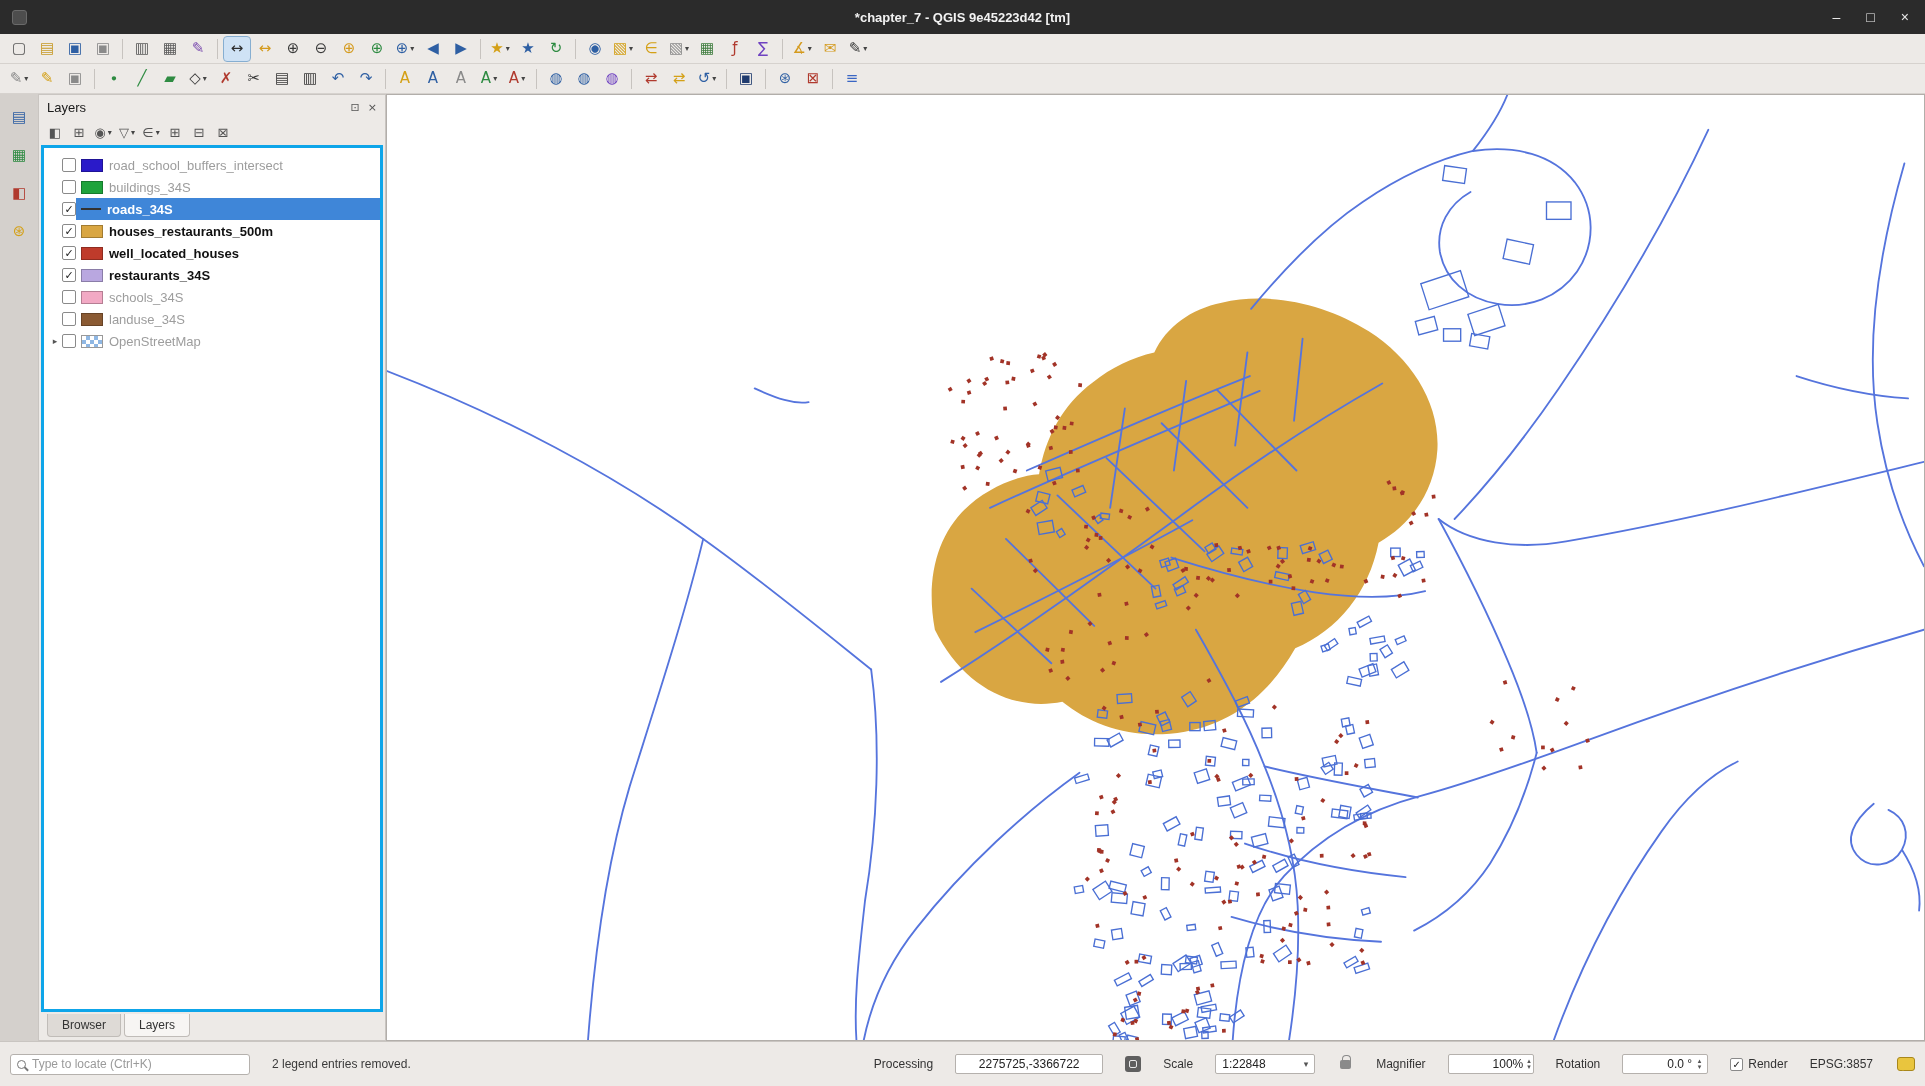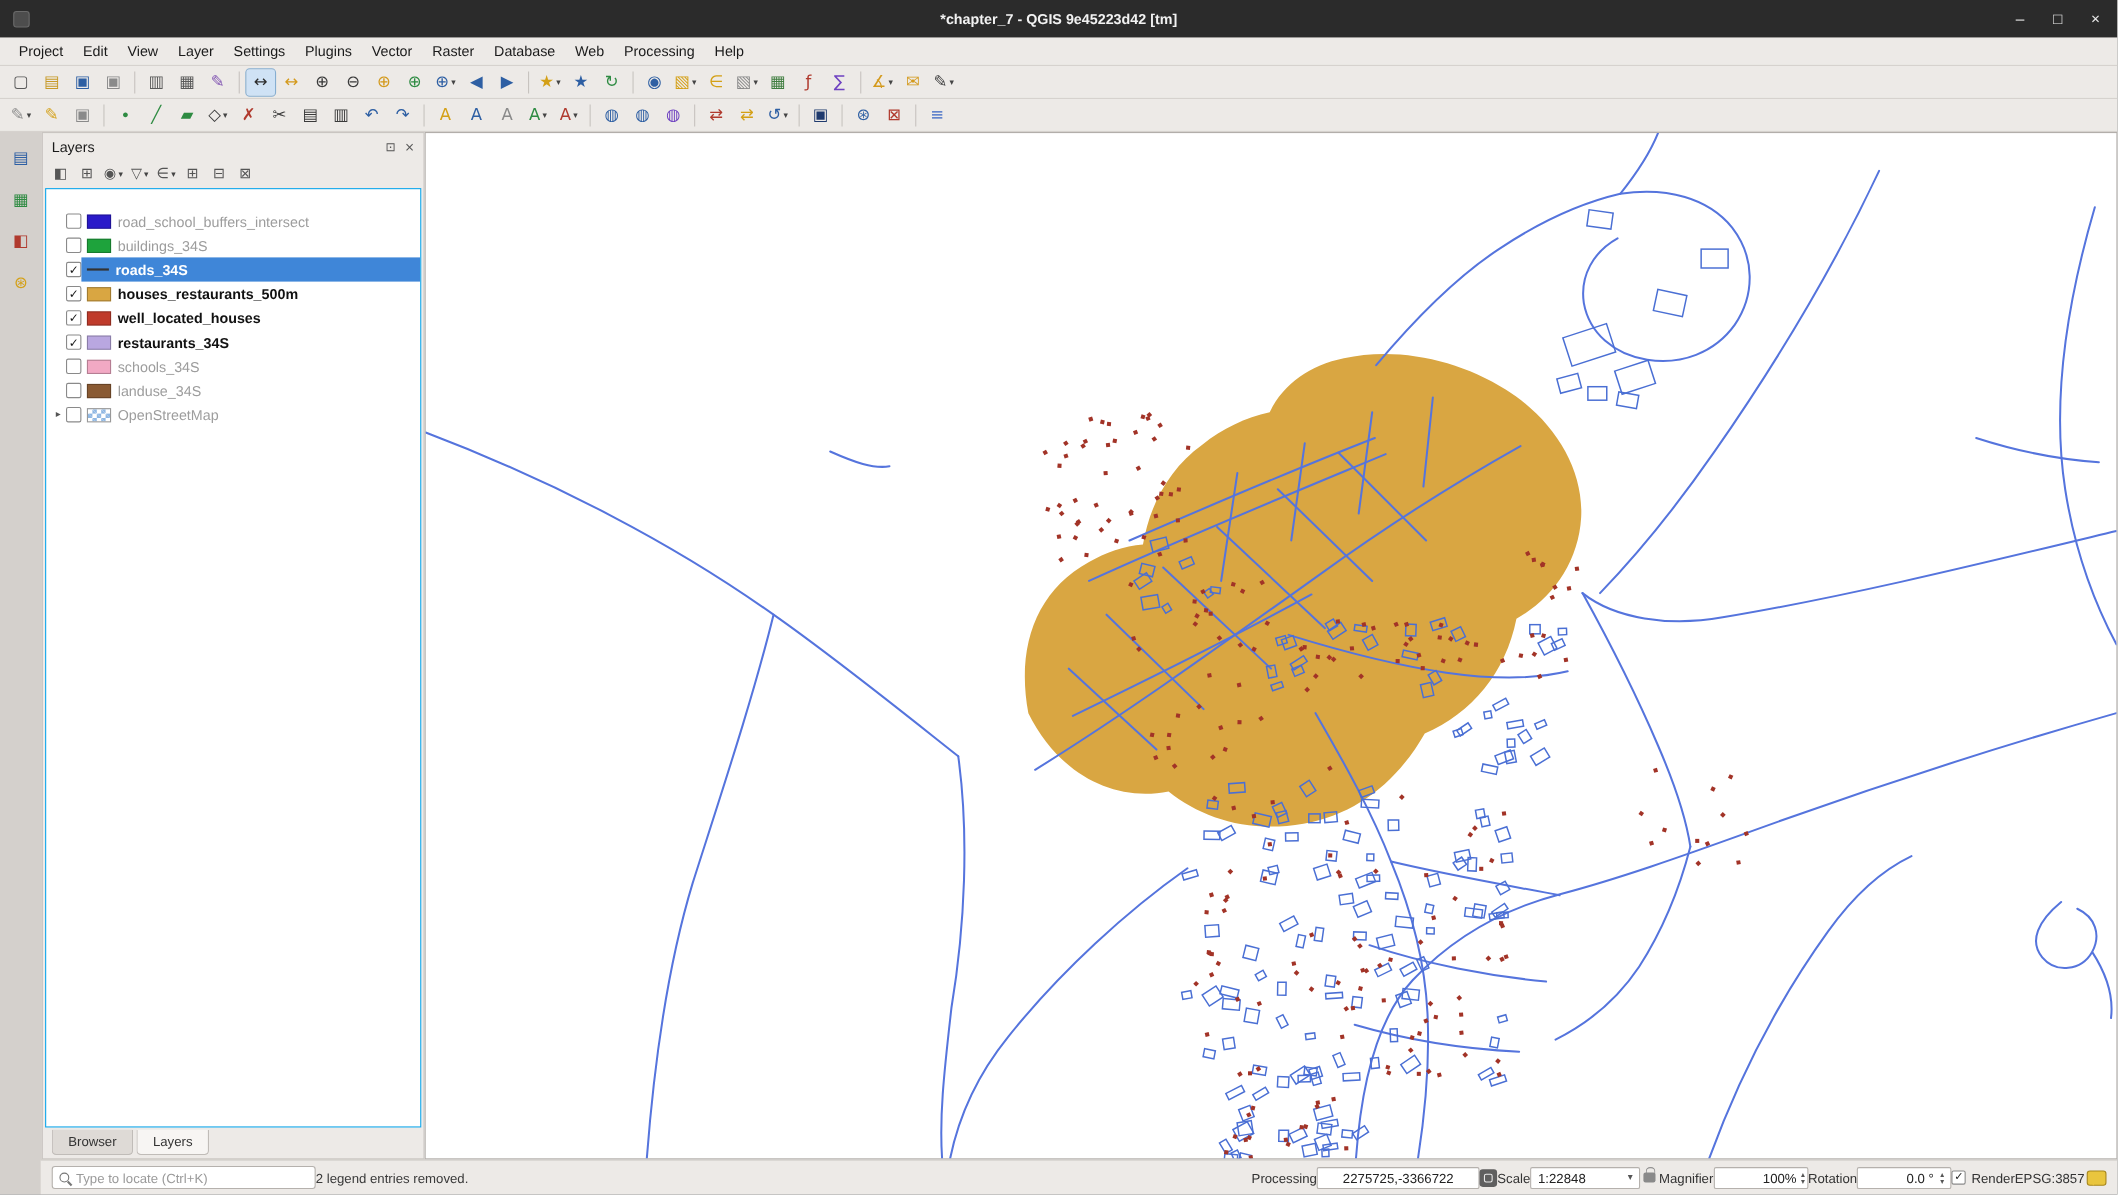--- a/index.html
+++ b/index.html
@@ -30,21 +30,21 @@
   .dock-strip{width:38px;background:#d4d0cc;display:flex;flex-direction:column;align-items:center;padding-top:12px;gap:16px;flex:0 0 auto;}
   .dock-strip .tb-btn{min-width:24px;height:22px;}
 
   .layers-panel{width:348px;background:#edeae7;display:flex;flex-direction:column;border:1px solid #c9c5c1;flex:0 0 auto;}
   .panel-header{height:24px;display:flex;align-items:center;padding:0 8px;font-size:13px;color:#1a1a1a;}
   .panel-header .spacer{flex:1;}
   .panel-btn{font-size:11px;color:#555;margin-left:8px;font-family:"DejaVu Sans",sans-serif;}
   .panel-toolbar{height:26px;display:flex;align-items:center;padding:0 4px;}
   .panel-toolbar .tb-btn{min-width:22px;height:22px;}
   .panel-toolbar .glyph{font-size:13px;}
-  .layer-tree{flex:1;background:#fff;border:1px solid #0ea5e9;margin:0 2px;overflow:hidden;padding-top:18px;}
+  .layer-tree{flex:1;background:#fff;border:3px solid #0ea5e9;margin:0 2px;overflow:hidden;padding-top:6px;}
   .layer-row{height:22px;display:flex;align-items:center;font-size:13px;padding-left:4px;}
   .expander{width:14px;text-align:center;font-size:9px;color:#555;font-family:"DejaVu Sans",sans-serif;}
   .cbx{width:14px;height:14px;border:1px solid #8a8a8a;background:#fff;display:flex;align-items:center;justify-content:center;font-size:11px;color:#1a1a1a;border-radius:2px;flex:0 0 auto;font-family:"DejaVu Sans",sans-serif;}
   .row-main{flex:1;height:100%;display:flex;align-items:center;padding-left:3px;}
   .row-main.selected{background:#3f86d8;}
   .swatch{width:22px;height:13px;margin:0 6px 0 2px;border:1px solid rgba(0,0,0,.25);flex:0 0 auto;}
   .swatch.sline{height:2px;width:20px;border:none;background:#333;}
   .swatch.osm{border:1px solid #999;background:#fff;background-image:linear-gradient(45deg,#8fb7e3 25%,transparent 25%,transparent 75%,#8fb7e3 75%),linear-gradient(45deg,#8fb7e3 25%,transparent 25%,transparent 75%,#8fb7e3 75%);background-size:8px 8px;background-position:0 0,4px 4px;}
   .layer-label{white-space:nowrap;color:#9d9d9d;}
   .layer-row:not(.disabled) .layer-label{font-weight:bold;color:#111;}
@@ -55,21 +55,21 @@
 
   .map-canvas{flex:1;background:#fff;border:1px solid #b2aeaa;position:relative;min-width:0;}
   .map-canvas svg{display:block;width:100%;height:100%;}
   :root{--buffer:#d9a642;--road:#5574dd;--bld:#4a6fd4;--dot:#a23327;}
   .buffer{fill:var(--buffer);}
   .roads path{stroke:var(--road);stroke-width:1.5;fill:none;stroke-linecap:round;}
   .bldx rect{stroke:var(--bld);fill:none;stroke-width:1.1;}
   #dot-g rect{fill:var(--dot);}
 
   
-  .statusbar{height:32px;background:#edeae7;border-top:1px solid #c9c5c1;display:flex;align-items:center;padding:0 10px;font-size:12px;color:#333;gap:0;flex:0 0 auto;margin-left:37px;}
+  .statusbar{height:45px;background:#edeae7;border-top:1px solid #c9c5c1;display:flex;align-items:center;padding:0 10px;font-size:12px;color:#333;gap:22px;flex:0 0 auto;}
   .locate-box{width:240px;height:21px;background:#fff;border:1px solid #b5b1ad;border-radius:3px;display:flex;align-items:center;padding:0 6px;gap:6px;flex:0 0 auto;}
   .lens{width:9px;height:9px;border:1.5px solid #777;border-radius:50%;position:relative;flex:0 0 auto;}
   .lens::after{content:"";position:absolute;width:5px;height:1.5px;background:#777;transform:rotate(45deg);right:-4px;bottom:-2px;}
   .locate-box input{border:none;outline:none;flex:1;font-size:12px;font-family:"Liberation Sans",sans-serif;color:#333;background:transparent;}
   .locate-box input::placeholder{color:#9a9a9a;}
   .sb-msg{color:#3a3a3a;}
   .flex-sp{flex:1;}
   .sb-label{color:#333;}
   .sb-field{background:#fff;border:1px solid #b5b1ad;height:20px;display:flex;align-items:center;padding:0 6px;border-radius:2px;color:#222;}
   .coord{width:148px;justify-content:center;}
@@ -94,34 +94,20 @@
   <div class="titlebar">
     <div class="app-icon"></div>
     <div class="title-text">*chapter_7 - QGIS 9e45223d42 [tm]</div>
     <div class="win-controls">
       <span>–</span>
       <span>□</span>
       <span>×</span>
     </div>
   </div>
 
-  <div class="menubar">
-      <div class="menu-item">Project</div>
-      <div class="menu-item">Edit</div>
-      <div class="menu-item">View</div>
-      <div class="menu-item">Layer</div>
-      <div class="menu-item">Settings</div>
-      <div class="menu-item">Plugins</div>
-      <div class="menu-item">Vector</div>
-      <div class="menu-item">Raster</div>
-      <div class="menu-item">Database</div>
-      <div class="menu-item">Web</div>
-      <div class="menu-item">Processing</div>
-      <div class="menu-item">Help</div>
-    </div>
 
   <div class="toolbar-row">
       <div class="tb-btn">
         <span class="glyph" style="color: rgb(90, 90, 90);">▢</span>
       </div>
       <div class="tb-btn">
         <span class="glyph" style="color: rgb(199, 154, 40);">▤</span>
       </div>
       <div class="tb-btn">
         <span class="glyph" style="color: rgb(46, 95, 163);">▣</span>

